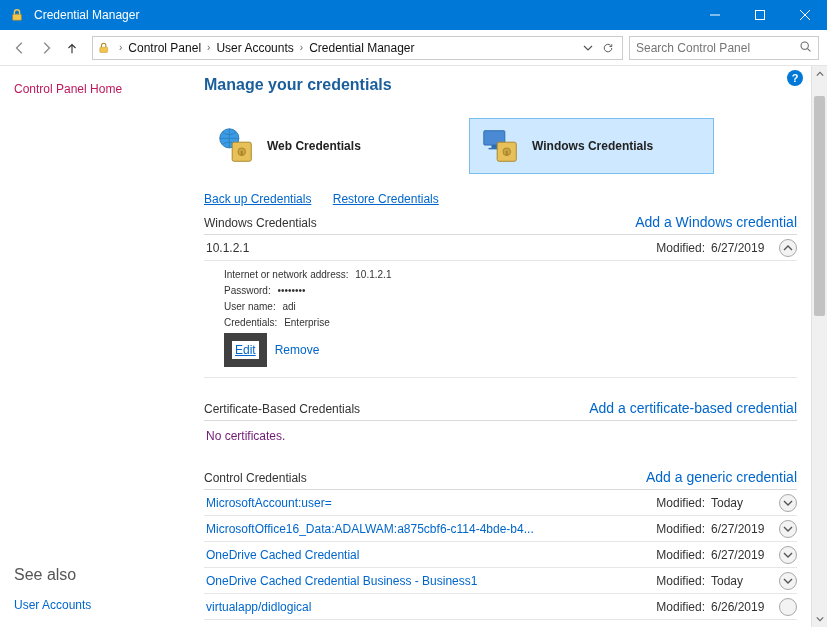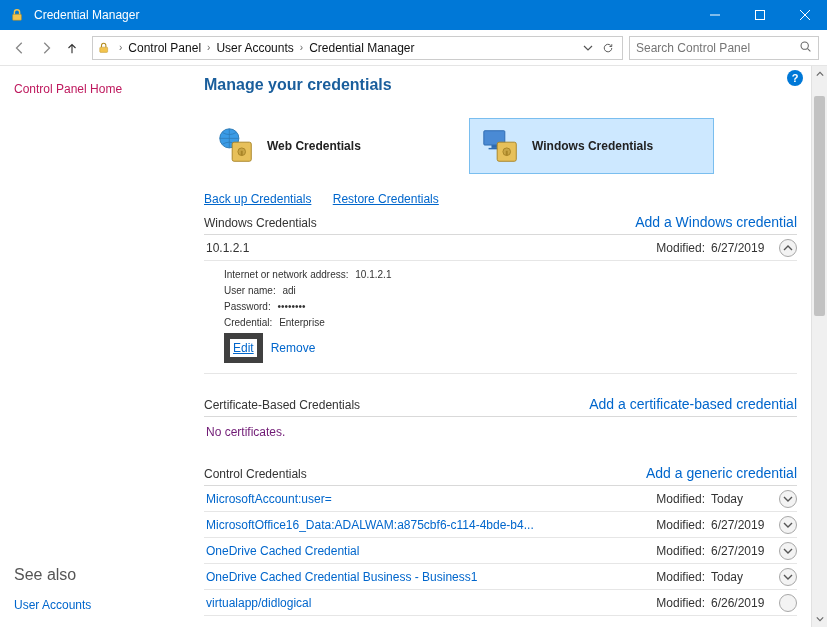--- a/index.html
+++ b/index.html
@@ -60,21 +60,21 @@
   .entry-row .entry-mod-label { font-size:12px; color:#333; margin-right:6px; }
   .entry-row .entry-mod-val { font-size:12px; color:#333; margin-right:8px; width:60px; }
   .chev { width:18px; height:18px; border-radius:50%; border:1px solid #a8a8a8; background:#f3f3f3; display:flex; align-items:center; justify-content:center; cursor:pointer; color:#555;}
   .chev svg { width:10px; height:10px; }
 
   .detail-block { padding: 8px 2px 10px 20px; border-bottom:1px solid #e6e6e6; }
   .detail-line { font-size:10px; color:#333; margin-bottom:5px; }
   .detail-label { display:inline-block; }
   .detail-val { margin-left: 4px; }
   .action-row { display:flex; align-items:center; gap:8px; margin-top:2px; }
-  .edit-highlight { border:6px solid #404040; padding:2px 3px; }
+  .edit-highlight { border:8px solid #404040; padding:2px 3px; }
   .action-row .edit-link { color:#0066cc; text-decoration:underline; font-size:12px; cursor:pointer; }
   .action-row .remove-link { color:#0066cc; font-size:12px; cursor:pointer; }
 
   .no-cert { font-size:12px; color:#701a75; padding:8px 0 18px 2px; }
 
   
   .scrollbar { position:absolute; right:0; top:0; bottom:0; width:16px; background:#f0f0f0; border-left:1px solid #e1e1e1; }
   .scrollbar .thumb { position:absolute; left:2px; right:2px; top:30px; height:220px; background:#c2c2c2; border-radius:2px;}
   .scrollbar .arrow { position:absolute; left:0; right:0; height:16px; display:flex; align-items:center; justify-content:center; color:#666;}
   .scrollbar .arrow.top { top:0;} .scrollbar .arrow.bottom { bottom:0;}
@@ -212,23 +212,23 @@
       <span class="entry-mod-label">Modified:</span>
       <span class="entry-mod-val">6/27/2019</span>
       <span class="chev">
           <svg viewBox="0 0 10 10">
             <path d="M1 7 L5 3 L9 7" fill="none" stroke="currentColor" stroke-width="1.4"></path>
           </svg>
         </span>
     </div>
     <div class="detail-block">
       <div class="detail-line"><span class="detail-label">Internet or network address:</span> <span class="detail-val">10.1.2.1</span></div>
+      <div class="detail-line"><span class="detail-label">Password:</span> <span class="detail-val">••••••••</span></div>
       <div class="detail-line"><span class="detail-label">User name:</span> <span class="detail-val">adi</span></div>
-      <div class="detail-line"><span class="detail-label">Password:</span> <span class="detail-val">••••••••</span></div>
-      <div class="detail-line"><span class="detail-label">Credential:</span> <span class="detail-val">Enterprise</span></div>
+      <div class="detail-line"><span class="detail-label">Credentials:</span> <span class="detail-val">Enterprise</span></div>
       <div class="action-row">
         <span class="edit-highlight">
           <span class="edit-link">Edit</span>
         </span>
         <span class="remove-link">Remove</span>
       </div>
     </div>
 
     <div class="section-header" style="margin-top:22px;">
       <span class="section-title">Certificate-Based Credentials</span>

